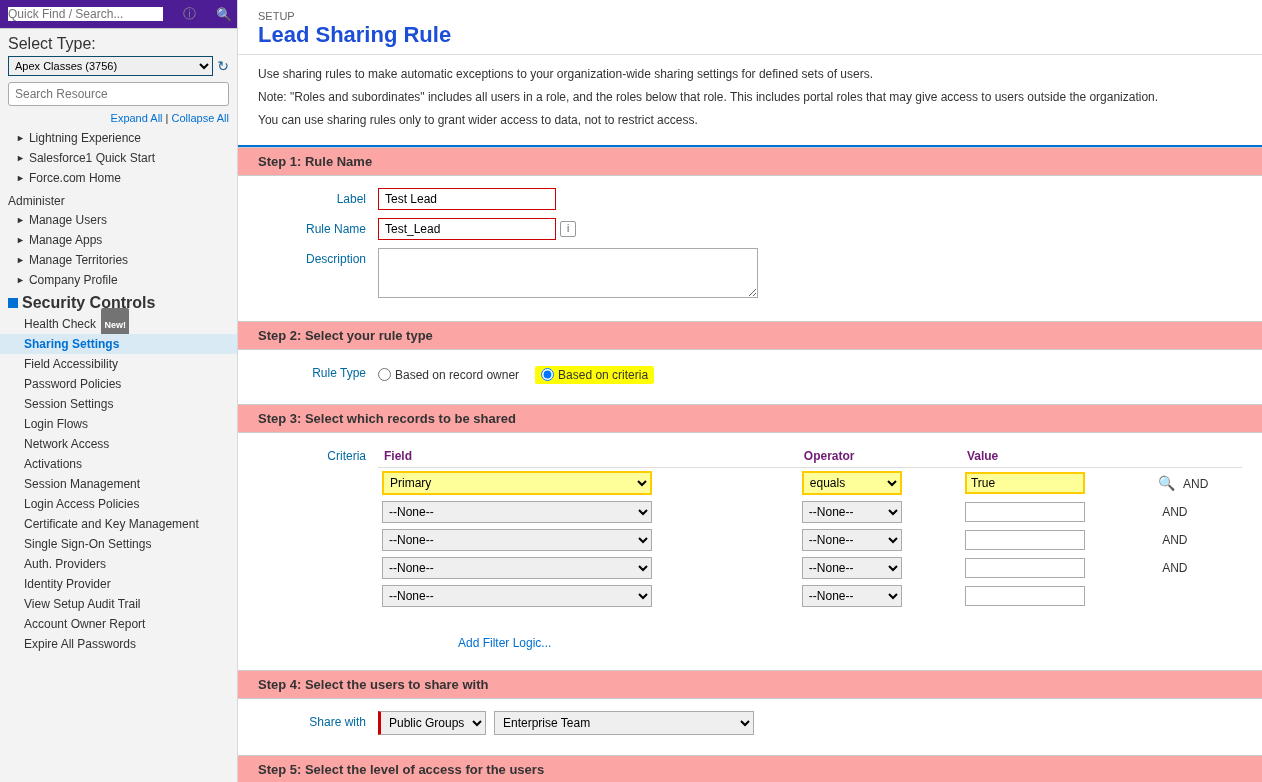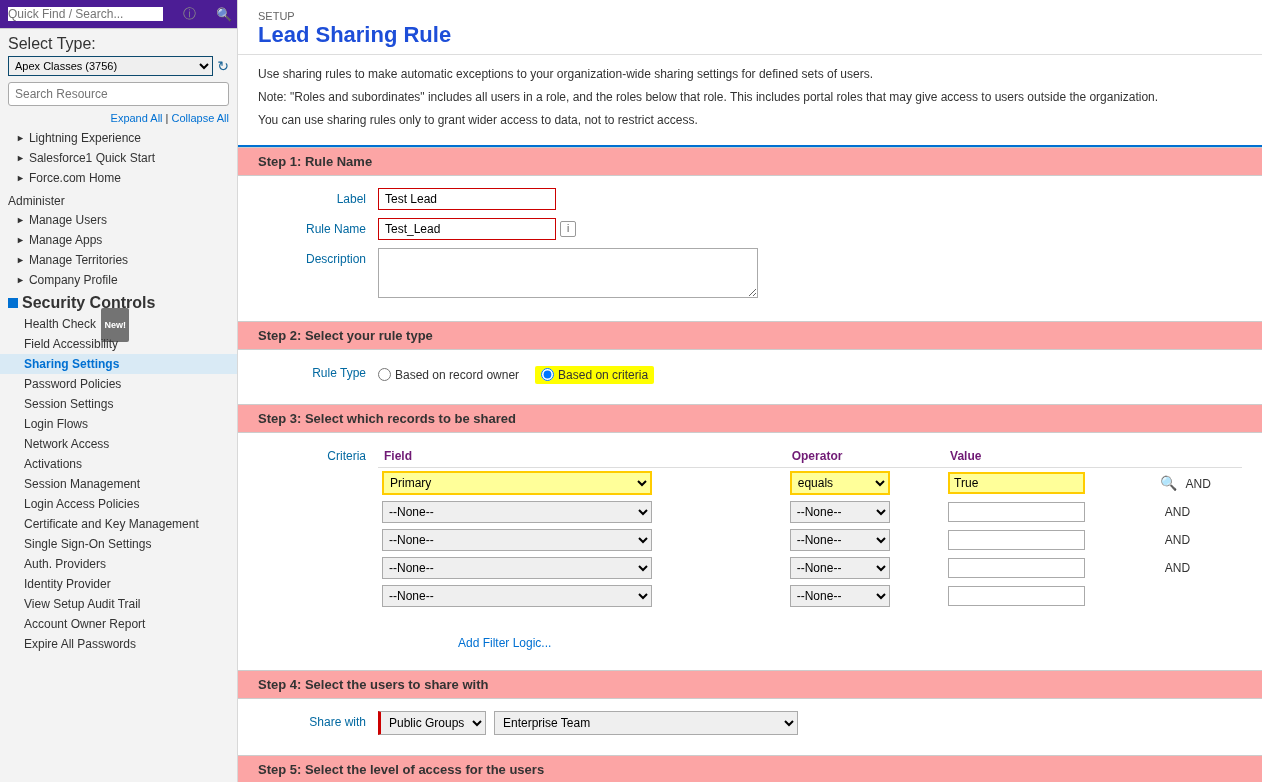--- a/index.html
+++ b/index.html
@@ -272,21 +272,21 @@
     }
     .criteria-table select {
       font-size: 12px;
       padding: 2px 2px;
       border: 1px solid #aaa;
     }
     .criteria-table input[type="text"] {
       font-size: 12px;
       padding: 2px 4px;
       border: 1px solid #aaa;
-      width: 137px;
+      width: 120px;
     }
     .field-select-highlighted {
       border: 2px solid #ffcc00 !important;
       background: #ffff99 !important;
     }
     .operator-highlighted {
       border: 2px solid #ffcc00 !important;
       background: #ffff99 !important;
     }
     .value-highlighted {
@@ -401,25 +401,25 @@
 
   <div class="security-section-header">
     <span class="blue-sq"></span>
     <span>Security Controls</span>
   </div>
 
   <div class="sidebar-subitem">
     <span>Health Check</span>
     <span class="new-badge">New!</span>
   </div>
-  <div class="sidebar-subitem">
-    <span>Field Accessibility</span>
-  </div>
   <div class="sidebar-subitem active">
     <span>Sharing Settings</span>
+  </div>
+  <div class="sidebar-subitem">
+    <span>Field Accessibility</span>
   </div>
   <div class="sidebar-subitem">
     <span>Password Policies</span>
   </div>
   <div class="sidebar-subitem">
     <span>Session Settings</span>
   </div>
   <div class="sidebar-subitem">
     <span>Login Flows</span>
   </div>
@@ -631,21 +631,21 @@
   <div class="step-section">
     <div class="step-header">Step 4: Select the users to share with</div>
     <div class="step-body">
       <div class="form-row">
         <div class="form-label">Share with</div>
         <div class="form-control">
           <div class="share-with-row">
             <select class="red-left">
               <option>Public Groups</option>
             </select>
-            <select style="width:304px;">
+            <select style="width:260px;">
               <option>Enterprise Team</option>
             </select>
           </div>
         </div>
       </div>
     </div>
   </div>
 
   <div class="step-section">
     <div class="step-header">Step 5: Select the level of access for the users</div>

